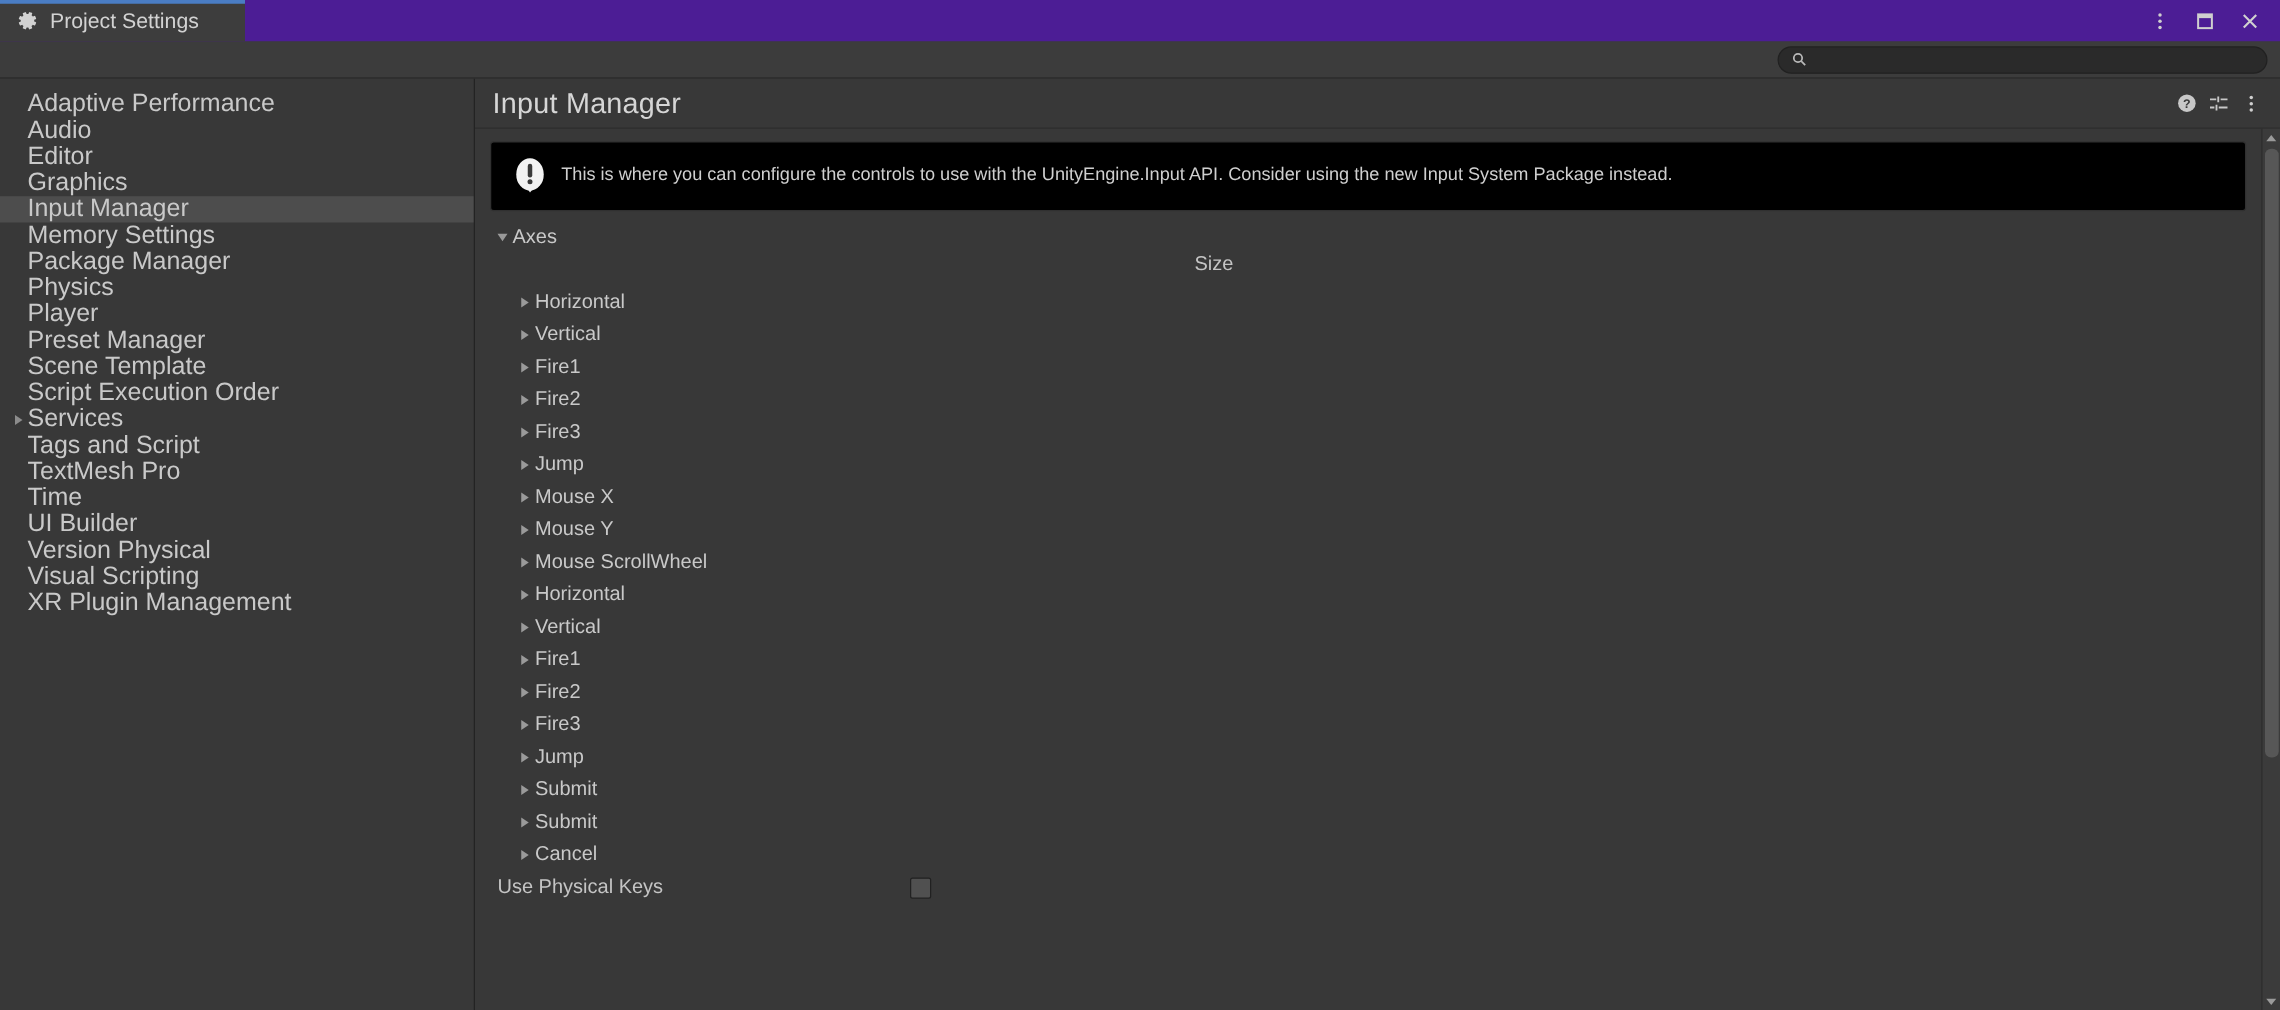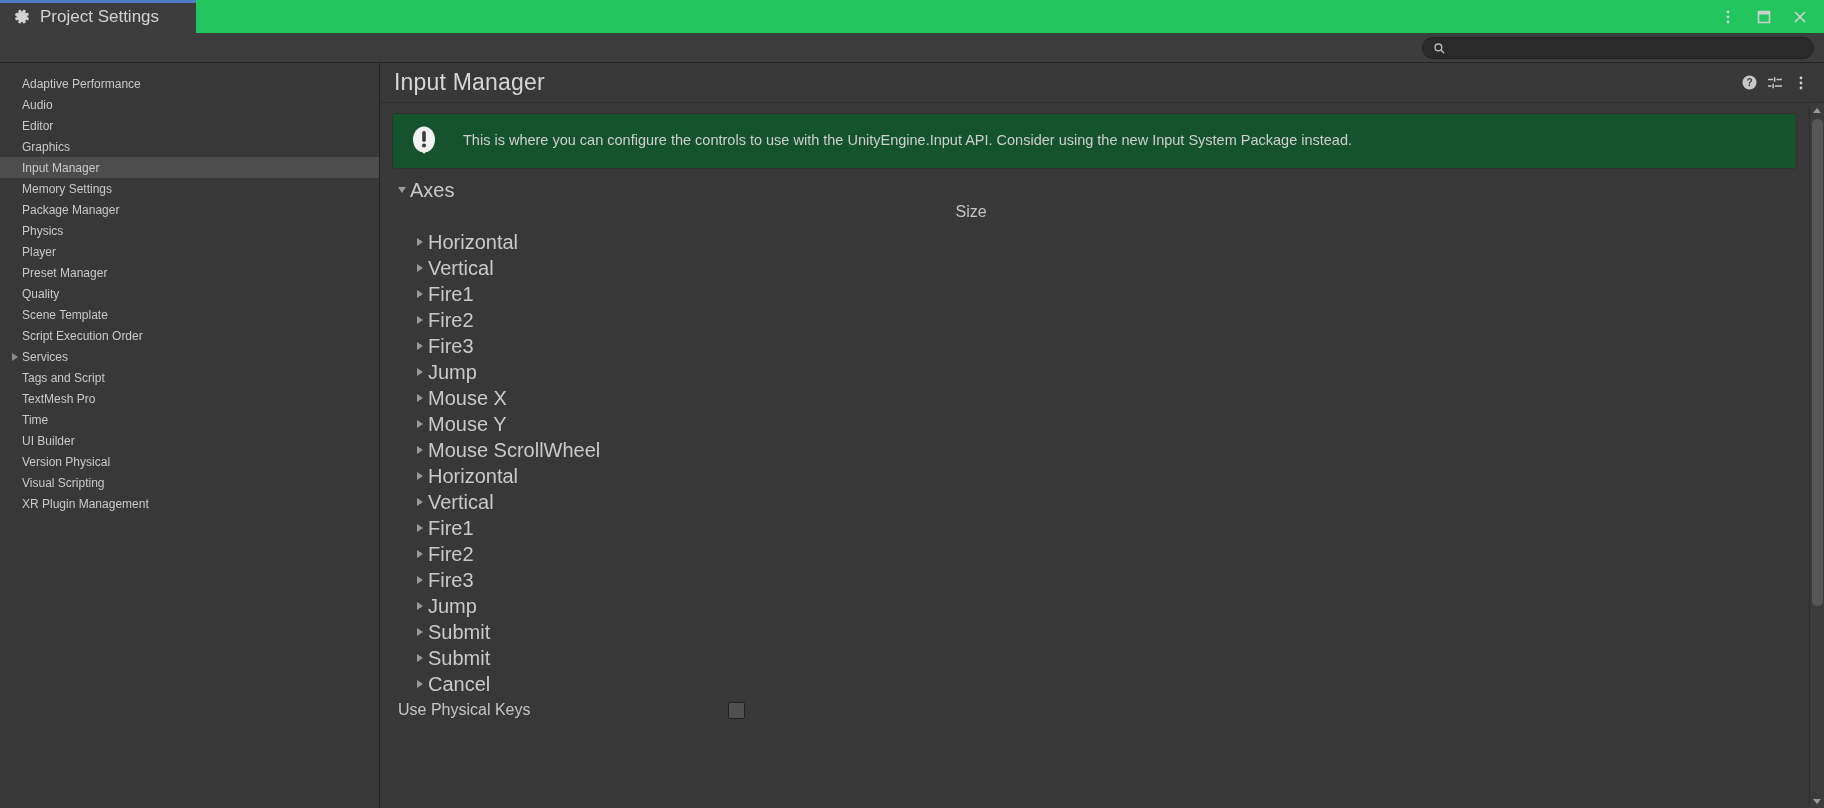--- a/index.html
+++ b/index.html
@@ -10,21 +10,21 @@
     font-family: "Liberation Sans", sans-serif;
     color: #c4c4c4;
     overflow: hidden;
     -webkit-font-smoothing: antialiased;
   }
 
   
   .window { width: 1824px; height: 808px; display: flex; flex-direction: column; background:#383838; }
 
   .titlebar {
-    height: 33px; background: #22c55e; display: flex; align-items: stretch;
+    height: 33px; background: #4c1d95; display: flex; align-items: stretch;
     position: relative; flex: 0 0 33px;
   }
   .tab {
     background: #3d3d3d; color: #d2d2d2; display: flex; align-items: center;
     gap: 9px; padding: 0 22px 0 14px; height: 33px; position: relative;
     font-size: 17px; min-width: 196px; cursor: default;
   }
   .tab::before {
     content: ""; position: absolute; left: 0; right: 0; top: 0; height: 3px;
     background: #4a7dc4;
@@ -58,21 +58,21 @@
 
   
   .body { flex: 1 1 auto; display: flex; min-height: 0; background: #383838; }
 
   .sidebar {
     width: 380px; flex: 0 0 380px; background: #383838; padding-top: 10px;
     border-right: 1px solid #232323; overflow: hidden;
   }
   .side-item {
     height: 21px; display: flex; align-items: center; padding-left: 8px;
-    font-size: 12px; color: #c9c9c9; cursor: default; white-space: nowrap;
+    font-size: 20px; color: #c9c9c9; cursor: default; white-space: nowrap;
   }
   .side-item.selected { background: #4d4d4d; }
   .side-item .tri {
     width: 14px; flex: 0 0 14px; display: flex; align-items: center; justify-content: center;
   }
   .side-item .tri.empty::before { content: ""; }
   .side-item .tri.closed::before {
     content: ""; border-left: 6px solid #8c8c8c; border-top: 4.5px solid transparent;
     border-bottom: 4.5px solid transparent; display: block;
   }
@@ -87,28 +87,28 @@
   }
   .content-title { font-size: 23px; color: #d6d6d6; font-weight: normal; letter-spacing: .2px; }
   .header-spacer { flex: 1 1 auto; }
   .hdr-icon { width: 26px; height: 26px; display:flex; align-items:center; justify-content:center; cursor: default; }
   .hdr-icon svg { display:block; }
 
   .scrollwrap { flex: 1 1 auto; display: flex; min-height: 0; }
   .pane { flex: 1 1 auto; min-width: 0; overflow: hidden; padding: 10px 12px 0 12px; }
 
   .banner {
-    display: flex; align-items: center; gap: 22px;
-    background: #14532d; border: 1px solid #303030; border-radius: 3px;
+    display: flex; align-items: center; gap: 8px;
+    background: #000000; border: 1px solid #303030; border-radius: 3px;
     padding: 10px 14px; margin-bottom: 8px; min-height: 46px;
   }
   .banner .warn-ico { flex: 0 0 34px; width: 34px; height: 34px; display:block; }
   .banner .msg { font-size: 14.5px; color: #cfcfcf; line-height: 1.35; }
 
-  .row { height: 26px; display: flex; align-items: center; font-size: 20px; color: #c9c9c9; }
+  .row { height: 26px; display: flex; align-items: center; font-size: 16px; color: #c9c9c9; }
   .row .twisty { width: 16px; flex: 0 0 16px; display: flex; align-items: center; justify-content: center; }
   .tri-down::before {
     content: ""; display: block; border-top: 6px solid #9a9a9a;
     border-left: 4.5px solid transparent; border-right: 4.5px solid transparent;
   }
   .tri-right::before {
     content: ""; display: block; border-left: 6px solid #9a9a9a;
     border-top: 4.5px solid transparent; border-bottom: 4.5px solid transparent;
   }
   .row.level0 { padding-left: 2px; }
@@ -237,24 +237,20 @@
         <div class="side-item">
           <span class="tri empty"></span>
           <span class="lbl">Player</span>
         </div>
         <div class="side-item">
           <span class="tri empty"></span>
           <span class="lbl">Preset Manager</span>
         </div>
         <div class="side-item">
           <span class="tri empty"></span>
-          <span class="lbl">Quality</span>
-        </div>
-        <div class="side-item">
-          <span class="tri empty"></span>
           <span class="lbl">Scene Template</span>
         </div>
         <div class="side-item">
           <span class="tri empty"></span>
           <span class="lbl">Script Execution Order</span>
         </div>
         <div class="side-item">
           <span class="tri closed"></span>
           <span class="lbl">Services</span>
         </div>

